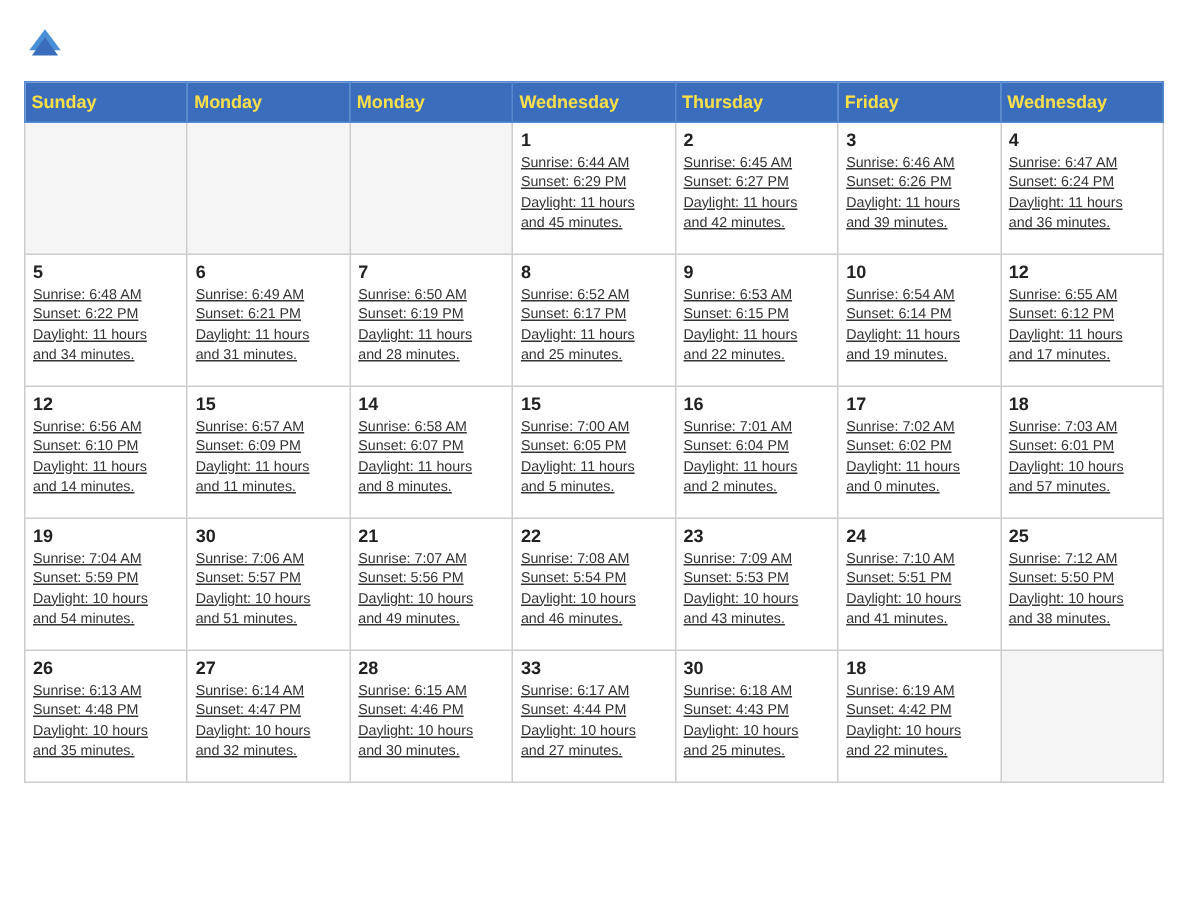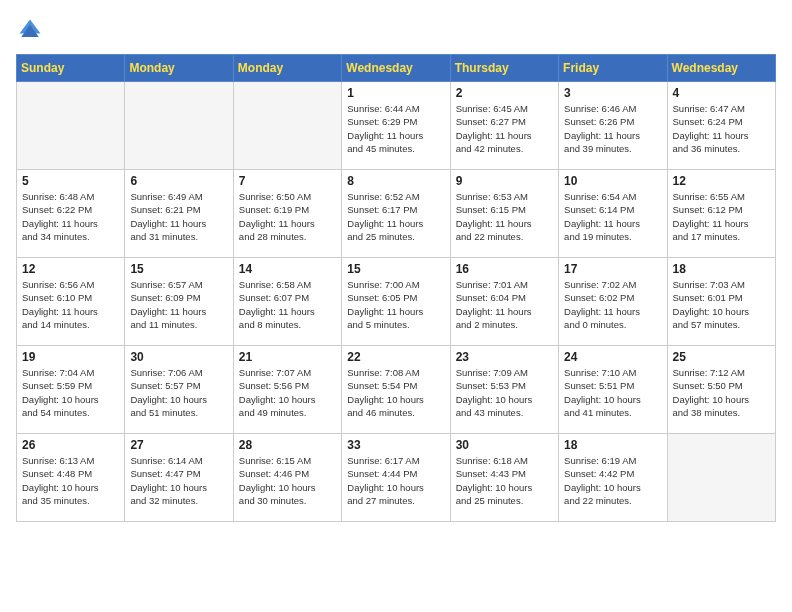--- a/index.html
+++ b/index.html
@@ -81,20 +81,21 @@
       font-size: 12px;
       font-weight: bold;
       color: #222;
       display: block;
       margin-bottom: 2px;
     }
     .day-info {
       font-size: 9.5px;
       color: #333;
       line-height: 1.4;
+      text-decoration: underline;
     }
   </style>
 </head>
 <body>
 
 <div class="header">
   <div class="logo">
     <svg class="logo-icon" viewBox="0 0 32 32">
       <polygon points="16,4 28,20 4,20" fill="#4a90d9"></polygon>
       <polygon points="16,10 26,24 6,24" fill="#3a6ebd"></polygon>

